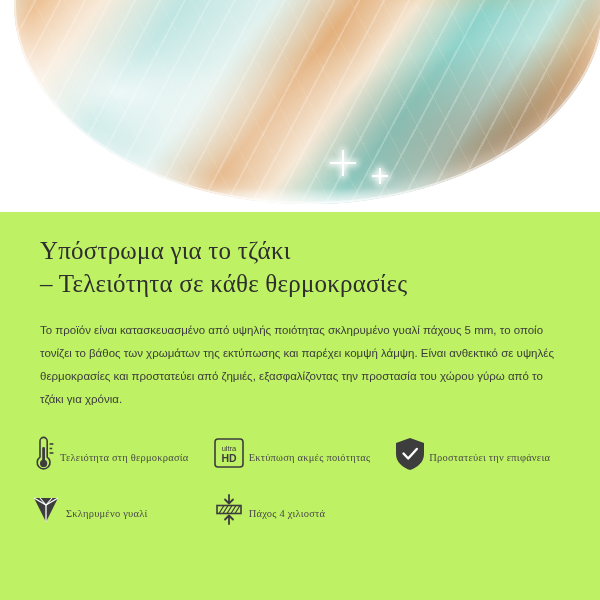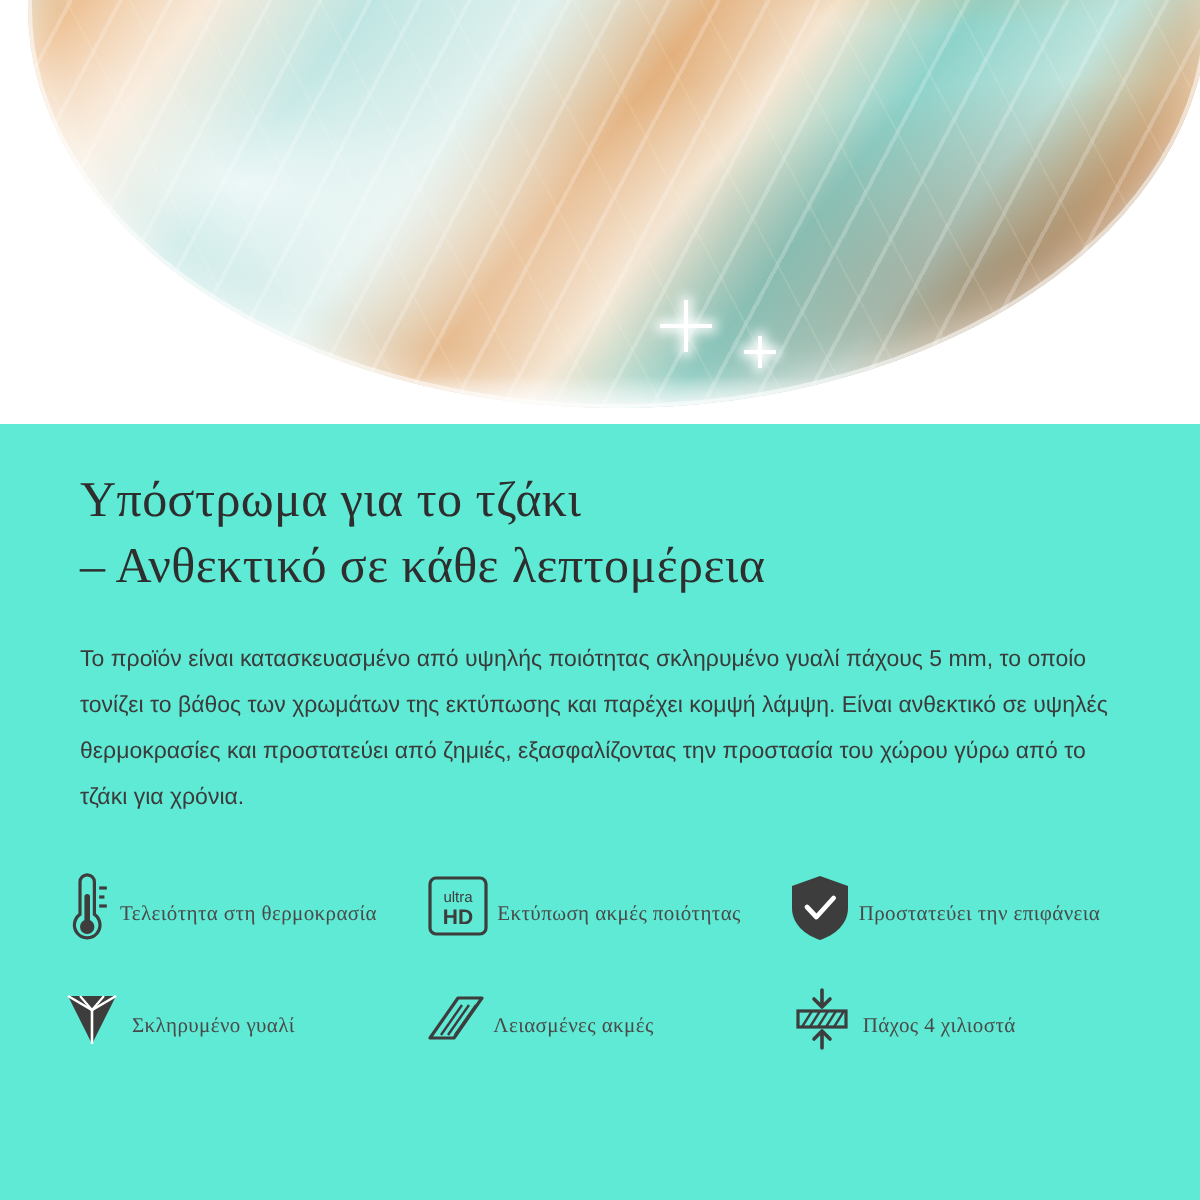--- a/index.html
+++ b/index.html
@@ -10,21 +10,21 @@
     width: 600px;
     height: 600px;
     background: #ffffff;
     font-family: "Liberation Sans", sans-serif;
     overflow: hidden;
   }
   .page {
     position: relative;
     width: 600px;
     height: 600px;
-    background: #5eead4;
+    background: #bef264;
     overflow: hidden;
   }
 
   
   .hero {
     position: absolute;
     left: 0;
     top: 0;
     width: 600px;
     height: 212px;
@@ -179,21 +179,21 @@
       <div class="hero-rim"></div>
     </div>
     <div class="sparkle sparkle-1"></div>
     <div class="sparkle sparkle-2"></div>
   </div>
 
   <div class="content">
 
     <h1 class="headline">
       <span>Υπόστρωμα για το τζάκι</span>
-      <span class="line2">– Ανθεκτικό σε κάθε λεπτομέρεια</span>
+      <span class="line2">– Τελειότητα σε κάθε θερμοκρασίες</span>
     </h1>
 
     <p class="paragraph">Το προϊόν είναι κατασκευασμένο από υψηλής ποιότητας σκληρυμένο γυαλί πάχους 5 mm, το οποίο τονίζει το βάθος των χρωμάτων της εκτύπωσης και παρέχει κομψή λάμψη. Είναι ανθεκτικό σε υψηλές θερμοκρασίες και προστατεύει από ζημιές, εξασφαλίζοντας την προστασία του χώρου γύρω από το τζάκι για χρόνια.</p>
 
     <div class="features">
 
       <div class="feature">
         <div class="feature-icon">
           <svg width="34" height="40" viewBox="0 0 34 40">
             <g fill="none" stroke="#3d3d3d" stroke-width="1.6">
@@ -235,33 +235,20 @@
           <svg width="40" height="36" viewBox="0 0 40 36">
             <path d="M8 6 H32 L20 30 Z" fill="#3d3d3d"></path>
             <path d="M8 6 L20 13 L32 6" fill="none" stroke="#ffffff" stroke-width="1.3"></path>
             <path d="M20 13 L20 30" fill="none" stroke="#ffffff" stroke-width="1.3"></path>
             <path d="M14 6 L20 13 M26 6 L20 13" fill="none" stroke="#ffffff" stroke-width="1.1"></path>
           </svg>
         </div>
         <div class="feature-label">Σκληρυμένο γυαλί</div>
       </div>
 
-      <div class="feature">
-        <div class="feature-icon">
-          <svg width="38" height="34" viewBox="0 0 38 34">
-            <path d="M6 26 L20 6 L32 6 L18 26 Z" fill="none" stroke="#3d3d3d" stroke-width="1.6" stroke-linejoin="round"></path>
-            <g stroke="#3d3d3d" stroke-width="1.2">
-              <line x1="11.5" y1="24.5" x2="22" y2="9.5"></line>
-              <line x1="15" y1="24.5" x2="25.5" y2="9.5"></line>
-              <line x1="18.5" y1="24.5" x2="29" y2="9.5"></line>
-            </g>
-          </svg>
-        </div>
-        <div class="feature-label">Λειασμένες ακμές</div>
-      </div>
 
       <div class="feature">
         <div class="feature-icon">
           <svg width="40" height="38" viewBox="0 0 40 38">
             <path d="M20 4 V12 M16 8.5 L20 12.5 L24 8.5" fill="none" stroke="#3d3d3d" stroke-width="1.8" stroke-linecap="round" stroke-linejoin="round"></path>
             <rect x="8" y="14.5" width="24" height="8" fill="none" stroke="#3d3d3d" stroke-width="1.6"></rect>
             <g stroke="#3d3d3d" stroke-width="1.2">
               <line x1="10" y1="22.5" x2="15" y2="14.5"></line>
               <line x1="14" y1="22.5" x2="19" y2="14.5"></line>
               <line x1="18" y1="22.5" x2="23" y2="14.5"></line>

